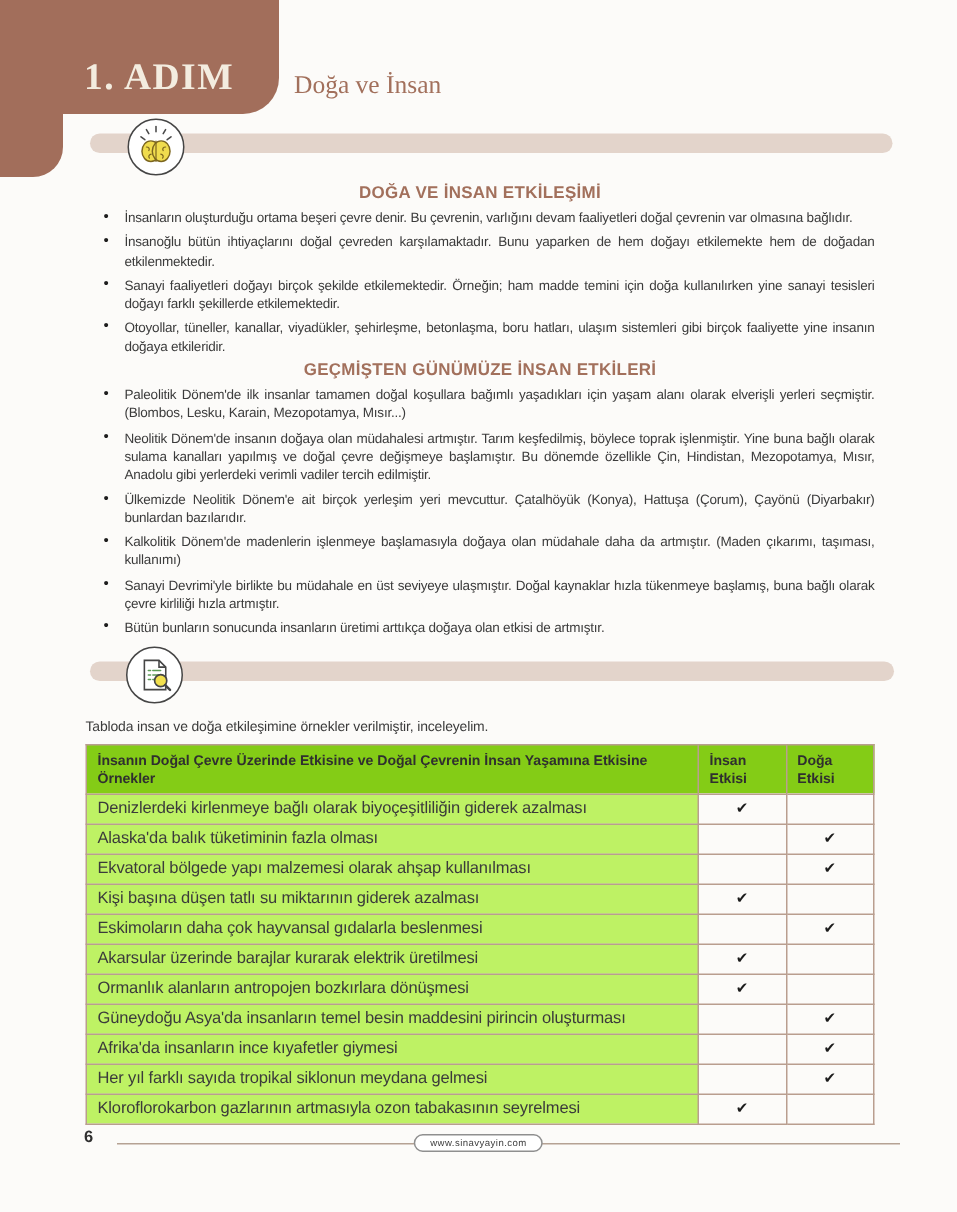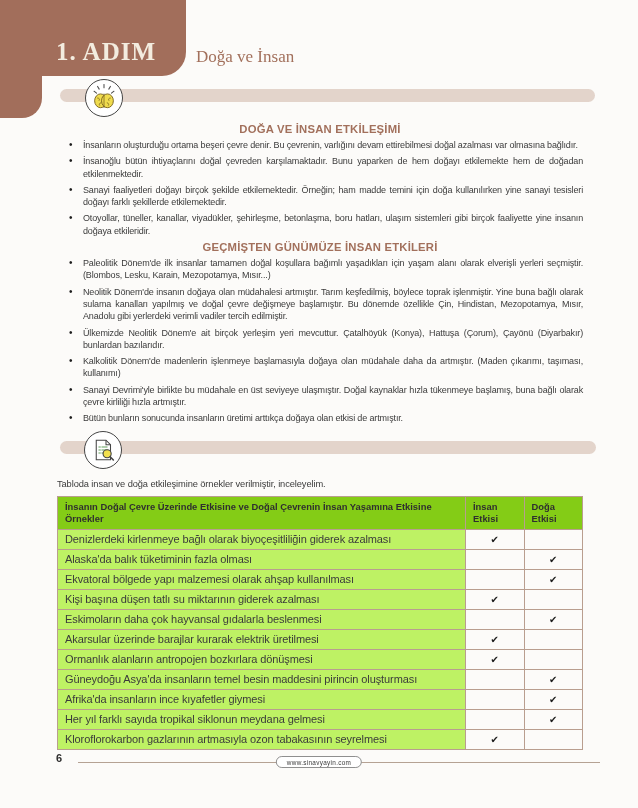--- a/index.html
+++ b/index.html
@@ -91,21 +91,21 @@
       </g>
     </svg>
   </div>
 
   <div class="content">
 
     <div id="sections">
         <section>
           <h2 class="sec-heading">DOĞA VE İNSAN ETKİLEŞİMİ</h2>
           <ul class="bullets">
-            <li>İnsanların oluşturduğu ortama beşeri çevre denir. Bu çevrenin, varlığını devam ettirebilmesi doğal azalması var olmasına bağlıdır.</li>
+            <li>İnsanların oluşturduğu ortama beşeri çevre denir. Bu çevrenin, varlığını devam faaliyetleri doğal çevrenin var olmasına bağlıdır.</li>
             <li>İnsanoğlu bütün ihtiyaçlarını doğal çevreden karşılamaktadır. Bunu yaparken de hem doğayı etkilemekte hem de doğadan etkilenmektedir.</li>
             <li>Sanayi faaliyetleri doğayı birçok şekilde etkilemektedir. Örneğin; ham madde temini için doğa kullanılırken yine sanayi tesisleri doğayı farklı şekillerde etkilemektedir.</li>
             <li>Otoyollar, tüneller, kanallar, viyadükler, şehirleşme, betonlaşma, boru hatları, ulaşım sistemleri gibi birçok faaliyette yine insanın doğaya etkileridir.</li>
           </ul>
         </section>
         <section>
           <h2 class="sec-heading">GEÇMİŞTEN GÜNÜMÜZE İNSAN ETKİLERİ</h2>
           <ul class="bullets">
             <li>Paleolitik Dönem'de ilk insanlar tamamen doğal koşullara bağımlı yaşadıkları için yaşam alanı olarak elverişli yerleri seçmiştir. (Blombos, Lesku, Karain, Mezopotamya, Mısır...)</li>
             <li>Neolitik Dönem'de insanın doğaya olan müdahalesi artmıştır. Tarım keşfedilmiş, böylece toprak işlenmiştir. Yine buna bağlı olarak sulama kanalları yapılmış ve doğal çevre değişmeye başlamıştır. Bu dönemde özellikle Çin, Hindistan, Mezopotamya, Mısır, Anadolu gibi yerlerdeki verimli vadiler tercih edilmiştir.</li>

